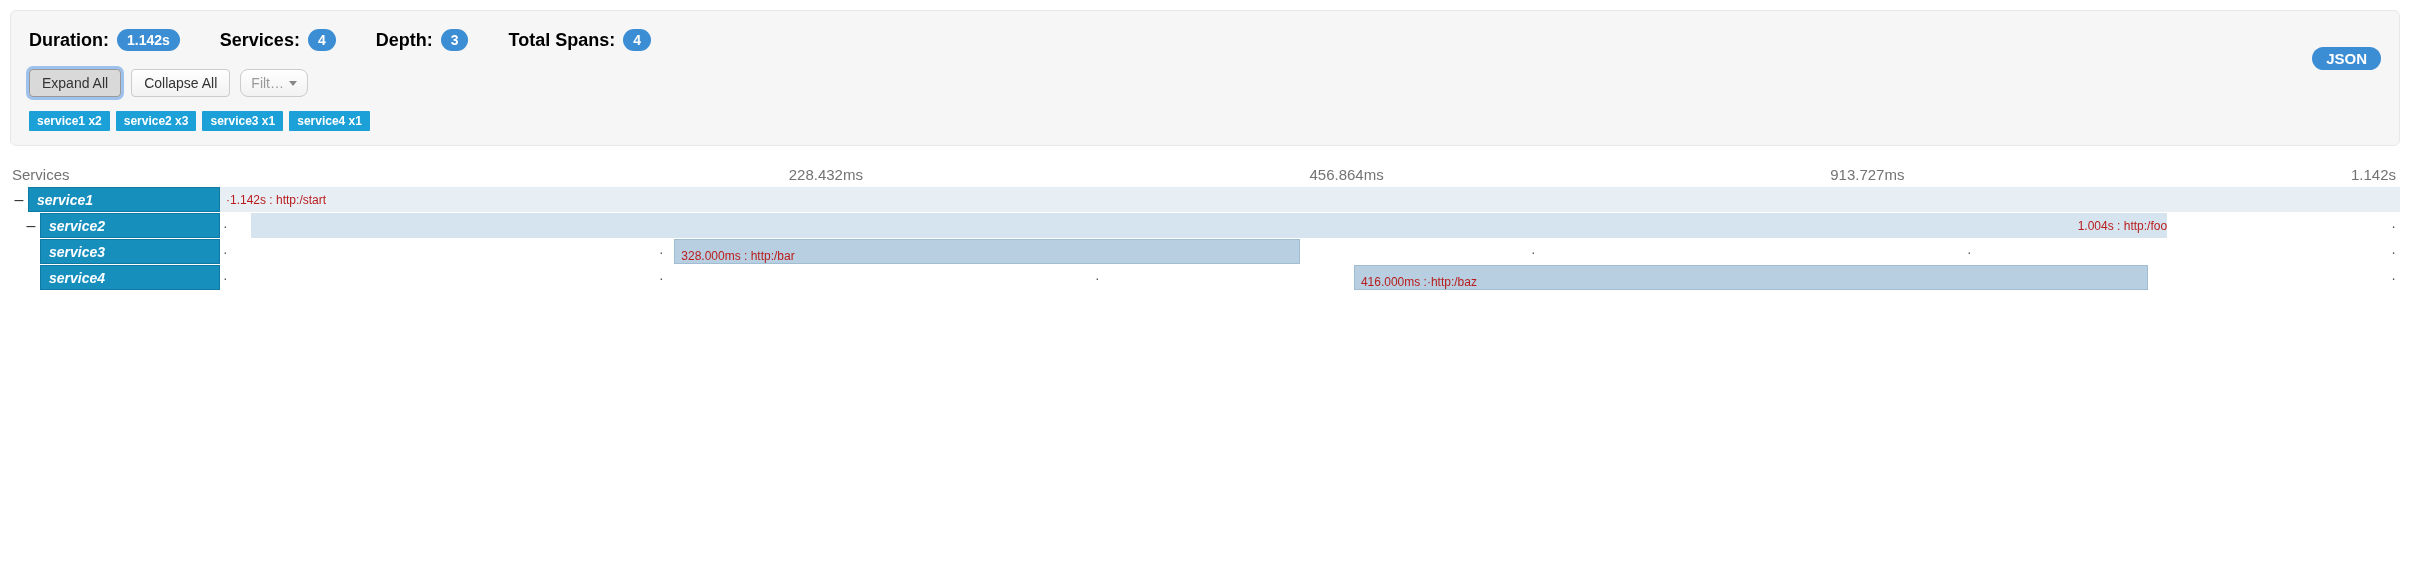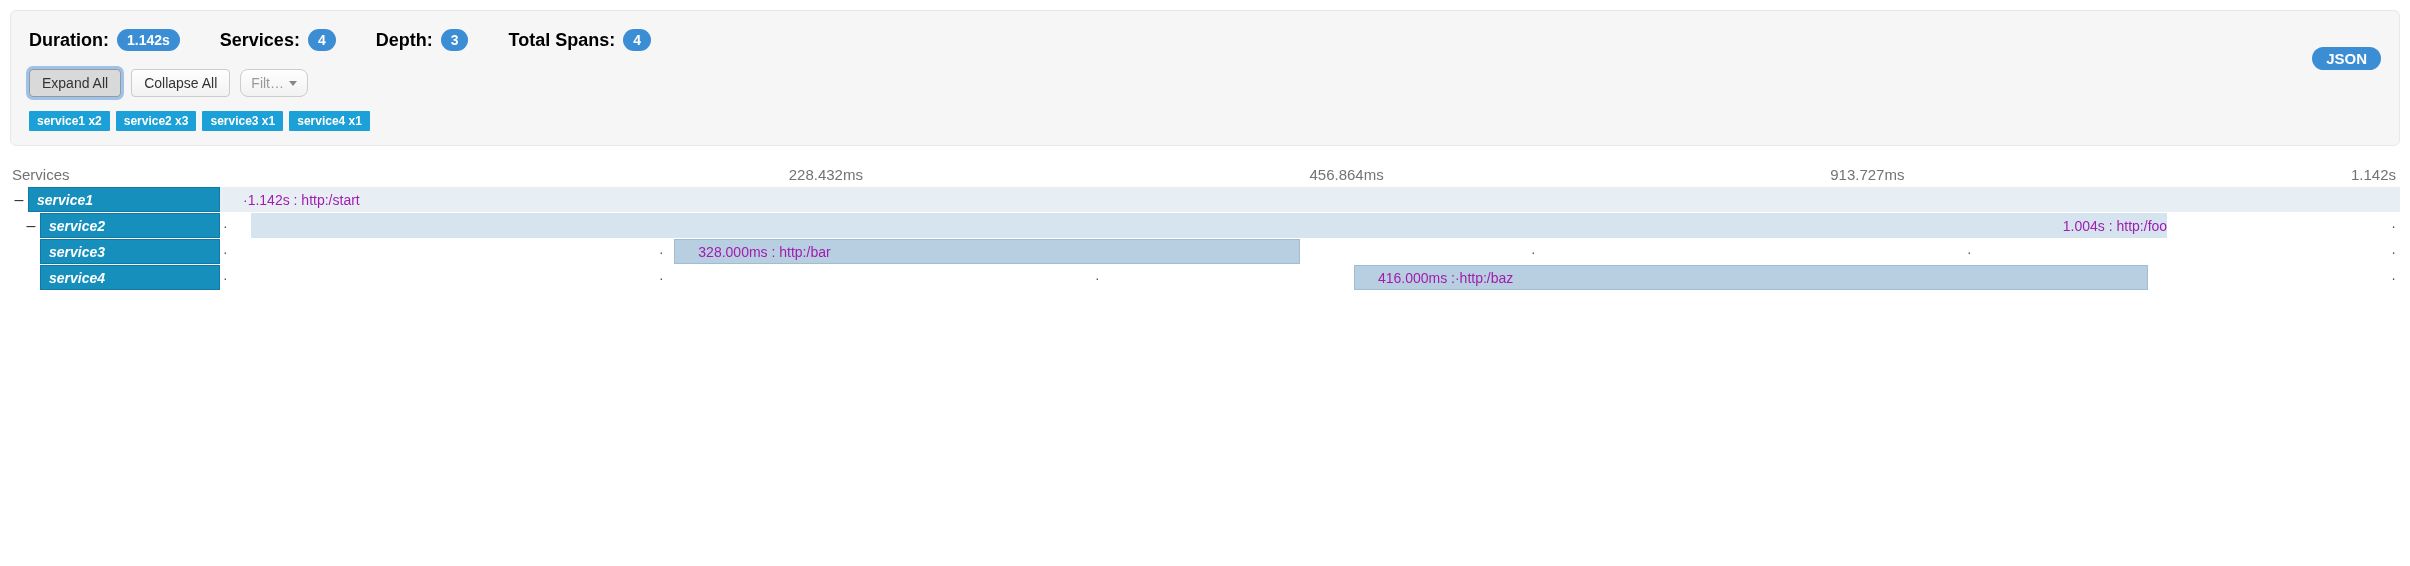--- a/index.html
+++ b/index.html
@@ -182,29 +182,29 @@
       transform: translateY(-50%);
       color: #555;
       font-size: 14px;
     }
     .span-bar {
       position: absolute;
       top: 0;
       bottom: 0;
       display: flex;
       align-items: center;
-      padding-left: 23px;
-      font-size: 14px;
-      color: #a21caf;
+      padding-left: 6px;
+      font-size: 12px;
+      color: #b91c1c;
       white-space: nowrap;
       overflow: visible;
     }
     .bar-depth-0 { background: #e7eff5; }
     .bar-depth-1 { background: #d5e4ef; }
-    .bar-depth-2 { background: #b7cfe0; border: 1px solid #a0bdd1; }
+    .bar-depth-2 { background: #b7cfe0; border: 1px solid #a0bdd1; align-items: flex-end; }
     
   </style>
 </head>
 <body>
 
 <div class="header-panel">
   <button class="json-btn">JSON</button>
 
   <div class="summary-row">
     <div class="summary-item">

